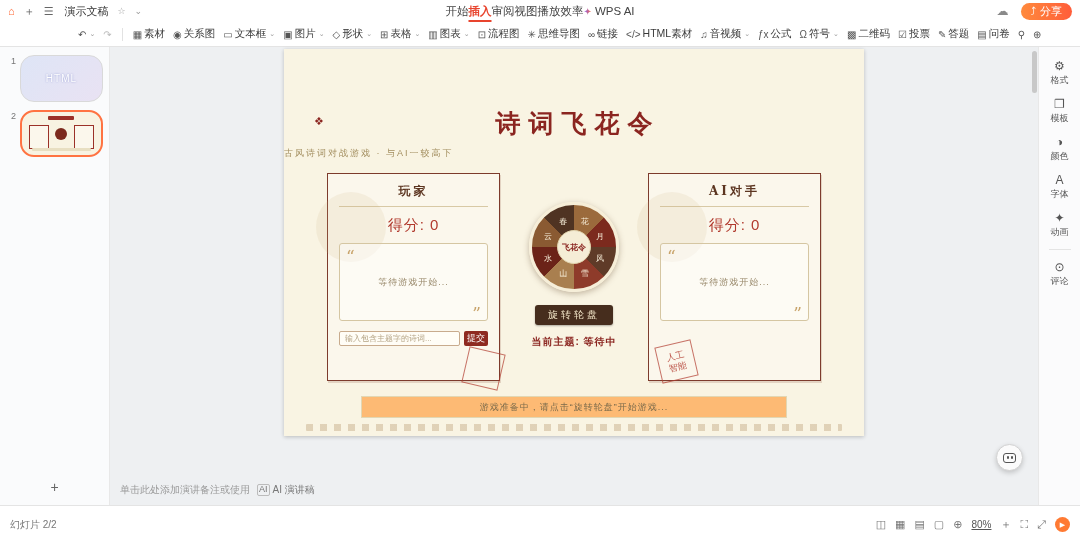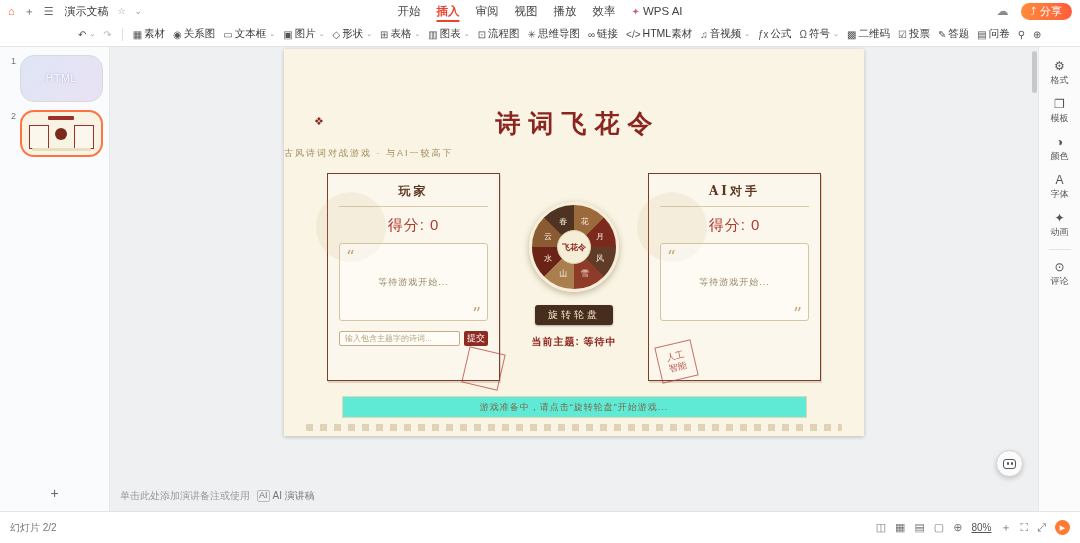--- a/index.html
+++ b/index.html
@@ -7,21 +7,21 @@
   body { font-family:"Liberation Sans", sans-serif; background:#fff; color:#333; }
   .app { width:1080px; height:543px; display:flex; flex-direction:column; position:relative; }
 
   
   .titlebar { height:22px; background:#fff; display:flex; align-items:center; padding:0 8px; font-size:11px; position:relative; flex:0 0 auto; }
   .tb-left { display:flex; align-items:center; gap:9px; }
   .tb-icon { color:#666; font-size:11px; cursor:pointer; }
   .tb-icon.orange { color:#ff6e3e; }
   .doc-title { color:#333; margin-left:2px; }
   .tb-small { color:#999; font-size:9px; }
-  .tabs { position:absolute; left:50%; transform:translateX(-50%); display:flex; align-items:center; gap:16px; height:100%; }
+  .tabs { position:absolute; left:50%; transform:translateX(-50%); display:flex; align-items:center; height:100%; }
   .tab { font-size:11.5px; color:#444; height:100%; display:flex; align-items:center; cursor:pointer; position:relative; }
   .tab.active { color:#e8442e; font-weight:bold; }
   .tab.active::after { content:""; position:absolute; left:0; right:0; bottom:0; height:2px; background:#e8442e; }
   .tab .ai-spark { background:linear-gradient(90deg,#7b5cff,#ff6e3e); -webkit-background-clip:text; background-clip:text; color:transparent; margin-right:3px; font-size:10px; }
   .tb-right { margin-left:auto; display:flex; align-items:center; gap:12px; }
   .cloud { color:#8a8a8a; font-size:12px; }
   .share-btn { border:none; background:linear-gradient(90deg,#ff8a3c,#ff5d3a); color:#fff; font-size:11px; height:17px; padding:0 10px; border-radius:9px; display:flex; align-items:center; gap:4px; cursor:pointer; }
 
   
   .toolbar { height:25px; background:#fff; border-bottom:1px solid #e4e4e4; display:flex; align-items:center; padding-left:74px; font-size:10.5px; white-space:nowrap; flex:0 0 auto; overflow:hidden; }
@@ -83,41 +83,41 @@
   .wheel { width:90px; height:90px; border-radius:50%; border:3px solid #f6eed8; box-shadow:0 2px 6px rgba(90,60,30,.35); position:relative; cursor:pointer; background:#7c2a1e; }
   .seg { position:absolute; transform:translate(-50%,-50%); font-size:8px; color:#f7eed9; }
   .seg0 { left:52.7px; top:16.1px; } .seg1 { left:67.9px; top:31.3px; }
   .seg2 { left:67.9px; top:52.7px; } .seg3 { left:52.7px; top:67.9px; }
   .seg4 { left:31.3px; top:67.9px; } .seg5 { left:16.1px; top:52.7px; }
   .seg6 { left:16.1px; top:31.3px; } .seg7 { left:31.3px; top:16.1px; }
   .hub { position:absolute; left:50%; top:50%; transform:translate(-50%,-50%); width:34px; height:34px; border-radius:50%; background:#f5edd6; border:1px solid #e0d2ac; display:flex; align-items:center; justify-content:center; font-size:8px; color:#8b2520; font-weight:bold; }
   .spin-btn { margin-top:13px; background:#462d1d; color:#f3e6c8; border:none; border-radius:3px; font-size:10px; letter-spacing:3px; padding:3px 13px; cursor:pointer; box-shadow:0 1px 2px rgba(0,0,0,.3); }
   .topic { margin-top:10px; font-size:10px; font-weight:bold; color:#8b2520; letter-spacing:1px; }
 
-  .slide-footer { margin:15px auto 0; width:465px; height:22px; background:#5eead4; border:1px solid #e2d7b4; display:flex; align-items:center; justify-content:center; font-size:9px; color:#7c6b4b; letter-spacing:1px; }
+  .slide-footer { margin:15px auto 0; width:426px; height:22px; background:#fdba74; border:1px solid #e2d7b4; display:flex; align-items:center; justify-content:center; font-size:9px; color:#7c6b4b; letter-spacing:1px; }
   .bottom-pattern { position:absolute; left:22px; right:22px; bottom:5px; height:7px; background:repeating-linear-gradient(90deg, rgba(160,120,70,.28) 0 7px, transparent 7px 14px); border-radius:1px; }
 
   
   .notes-hint { position:absolute; left:10px; bottom:8px; display:flex; align-items:flex-start; gap:7px; font-size:10px; color:#9a9a9a; }
   .ai-badge { display:flex; align-items:center; gap:3px; color:#777; }
   .ai-badge .b-icon { font-size:9px; border:1px solid #bbb; border-radius:2px; padding:0 1px; line-height:1.1; }
   .assistant { position:absolute; right:15px; bottom:34px; width:27px; height:27px; border-radius:50%; background:#fbfbfb; border:1px solid #d2d2d2; box-shadow:0 2px 5px rgba(0,0,0,.18); display:flex; align-items:center; justify-content:center; cursor:pointer; z-index:5; }
   .bot-head { width:13px; height:10px; border:1.5px solid #555; border-radius:3px; position:relative; }
   .bot-head::before,.bot-head::after { content:""; position:absolute; width:2px; height:3px; background:#555; top:2.5px; border-radius:1px; }
   .bot-head::before { left:2.5px; } .bot-head::after { right:2.5px; }
 
   
   .side-panel { width:42px; background:#fbfbfc; border-left:1px solid #e8e8e8; padding-top:12px; display:flex; flex-direction:column; align-items:center; gap:10px; flex:0 0 auto; }
   .side-item { display:flex; flex-direction:column; align-items:center; gap:1px; cursor:pointer; color:#555; }
   .side-item .s-icon { font-size:12px; color:#555; }
   .side-item .s-label { font-size:9px; color:#555; }
   .side-div { width:22px; height:1px; background:#e4e4e4; }
 
   
-  .statusbar { height:32px; background:#fff; border-top:1px solid #e4e4e4; display:flex; align-items:center; padding:0 10px; font-size:10px; color:#777; flex:0 0 auto; }
+  .statusbar { height:38px; background:#fff; border-top:1px solid #e4e4e4; display:flex; align-items:center; padding:0 10px; font-size:10px; color:#777; flex:0 0 auto; }
   .sb-right { margin-left:auto; display:flex; align-items:center; gap:9px; }
   .sb-icon { font-size:11px; color:#777; cursor:pointer; }
   .sb-zoom { color:#555;text-decoration:underline; }
   .sb-play { width:15px; height:15px; border-radius:50%; background:#ff7a33; color:#fff; font-size:7px; display:flex; align-items:center; justify-content:center; cursor:pointer; }
 </style>
 </head>
 <body>
 
 <div class="app">
 

